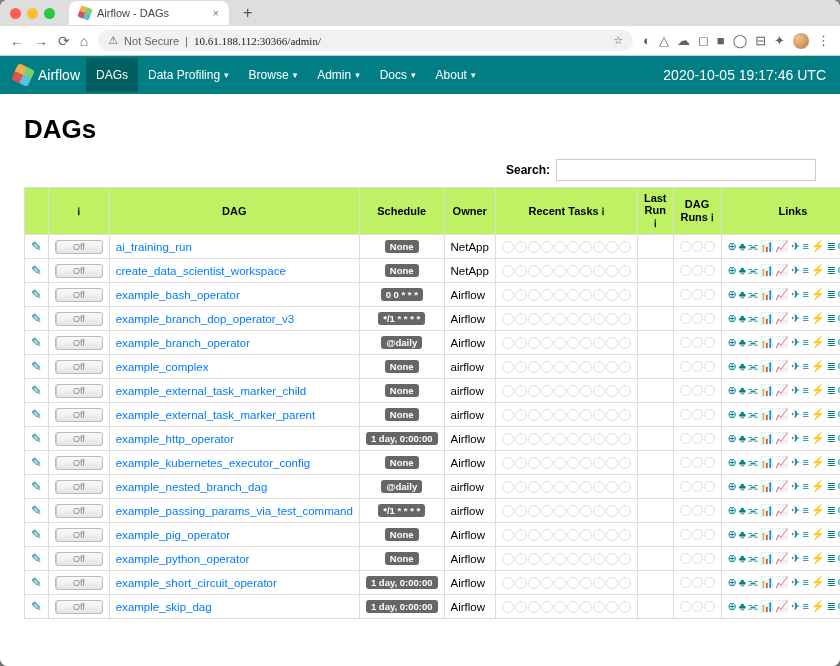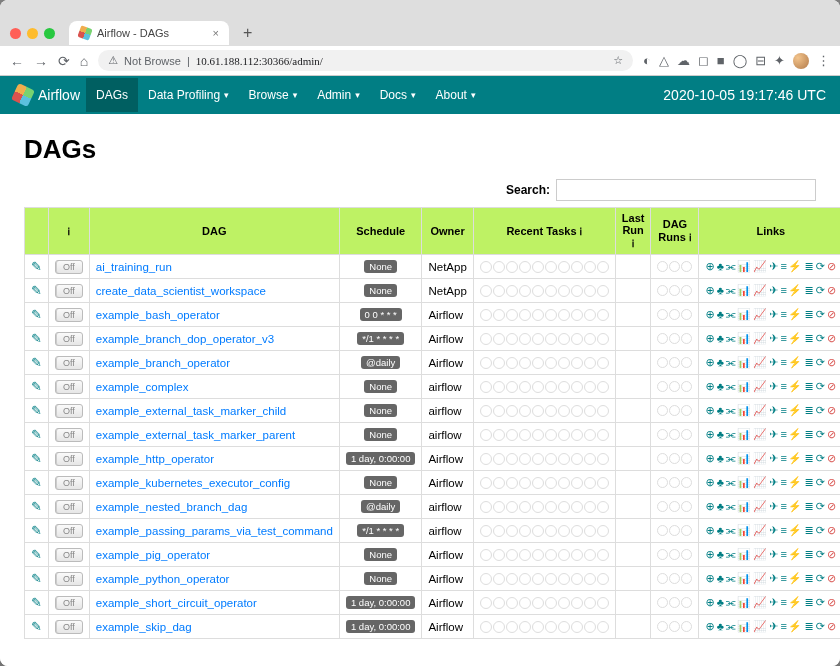--- a/index.html
+++ b/index.html
@@ -28,21 +28,21 @@
     background: #fff;
     border-radius: 8px;
     overflow: hidden;
     box-shadow: 0 10px 40px rgba(0,0,0,.4);
     display: flex;
     flex-direction: column;
   }
   
   .chrome-top {
     background: #dedede;
-    padding: 20px 10px 0 10px;
+    padding: 0 10px 0 10px;
     display: flex;
     align-items: center;
     gap: 6px;
   }
   .traffic { display: flex; gap: 6px; margin-right: 8px; }
   .traffic span { width: 11px; height: 11px; border-radius: 50%; display: inline-block; }
   .tl-red { background: #ff5f57; }
   .tl-yellow { background: #febc2e; }
   .tl-green { background: #28c840; }
   .tab {
@@ -124,35 +124,36 @@
   .col-lastrun { width:42px; font-size:10.5px; text-align:center;}
   .col-dagruns { width:72px; text-align:center;}
   .col-links { width:110px; }
 
   .edit-icon { color: var(--teal); font-size:13px; cursor:pointer; }
   .toggle {
     display:inline-block;
     background: linear-gradient(#fafafa,#e6e6e6);
     border:1px solid #bbb;
     border-radius:3px;
-    padding:1px 7px;
+    padding:1px 17px;
     font-size:9px;
     color:#888;
     cursor:pointer;
     box-shadow: inset 1px 0 0 #ccc;
   }
   .dag-link { color: var(--link-blue); cursor:pointer; }
   .chip {
     display:inline-block;
     background: var(--grey-chip);
     color:#fff;
     border-radius:3px;
     padding:1px 5px;
     font-size:9.5px;
     white-space:nowrap;
+    font-weight:bold;
   }
   .circles { display:flex; gap:1px; }
   .circles span { width:12px; height:12px; border:1px solid #ddd; border-radius:50%; display:inline-block; }
   .circles.small span { width:11px; height:11px; }
   .info-i { font-size:10px; }
 
   .link-icons { display:flex; gap:2px; justify-content:flex-end; font-size:11px; line-height:1; white-space:nowrap;}
   .link-icons span { color: var(--teal); cursor:pointer; }
   .link-icons span.red { color: var(--red); }
 </style>
@@ -177,21 +178,21 @@
 
   <div class="chrome-url">
     <div class="nav-icons">
       <span>←</span>
       <span>→</span>
       <span>⟳</span>
       <span>⌂</span>
     </div>
     <div class="url-bar">
       <span>⚠</span>
-      <span>Not Browse</span>
+      <span>Not Secure</span>
       <span>|</span>
       <span class="url-text">10.61.188.112:30366/admin/</span>
       <span style="margin-left:auto">☆</span>
     </div>
     <div class="ext-icons">
       <span>◐</span>
       <span>△</span>
       <span>☁</span>
       <span>◻</span>
       <span>■</span>

